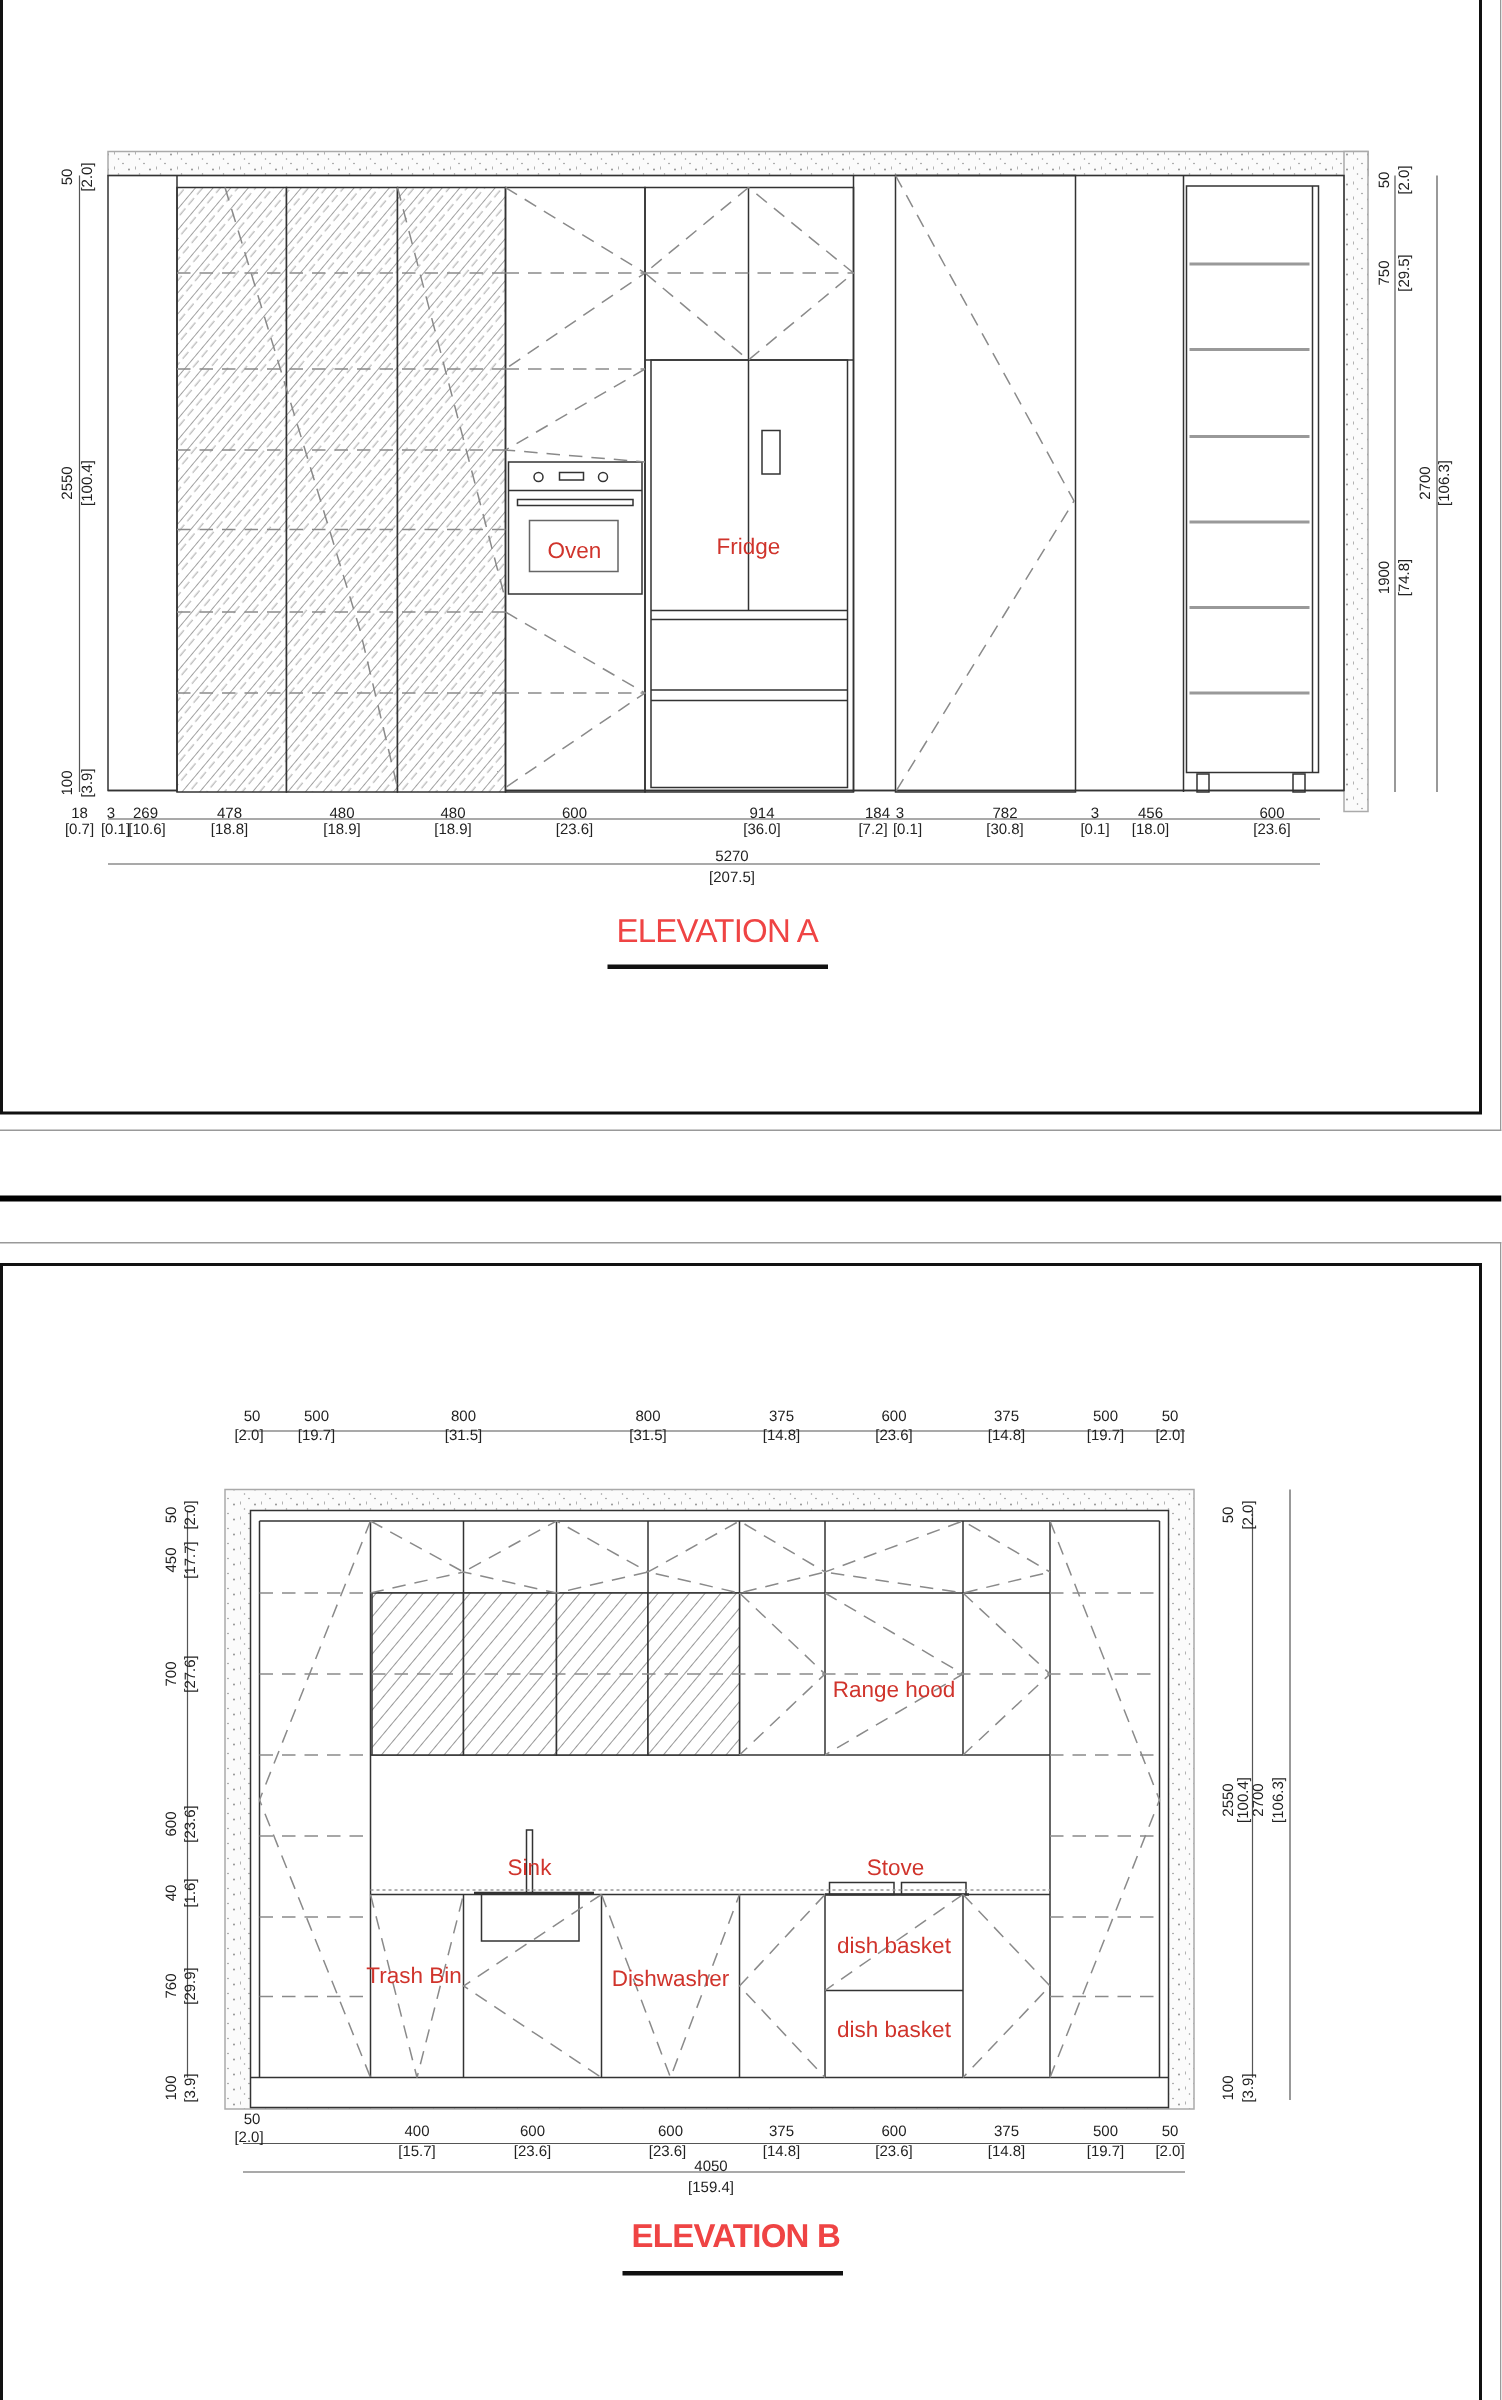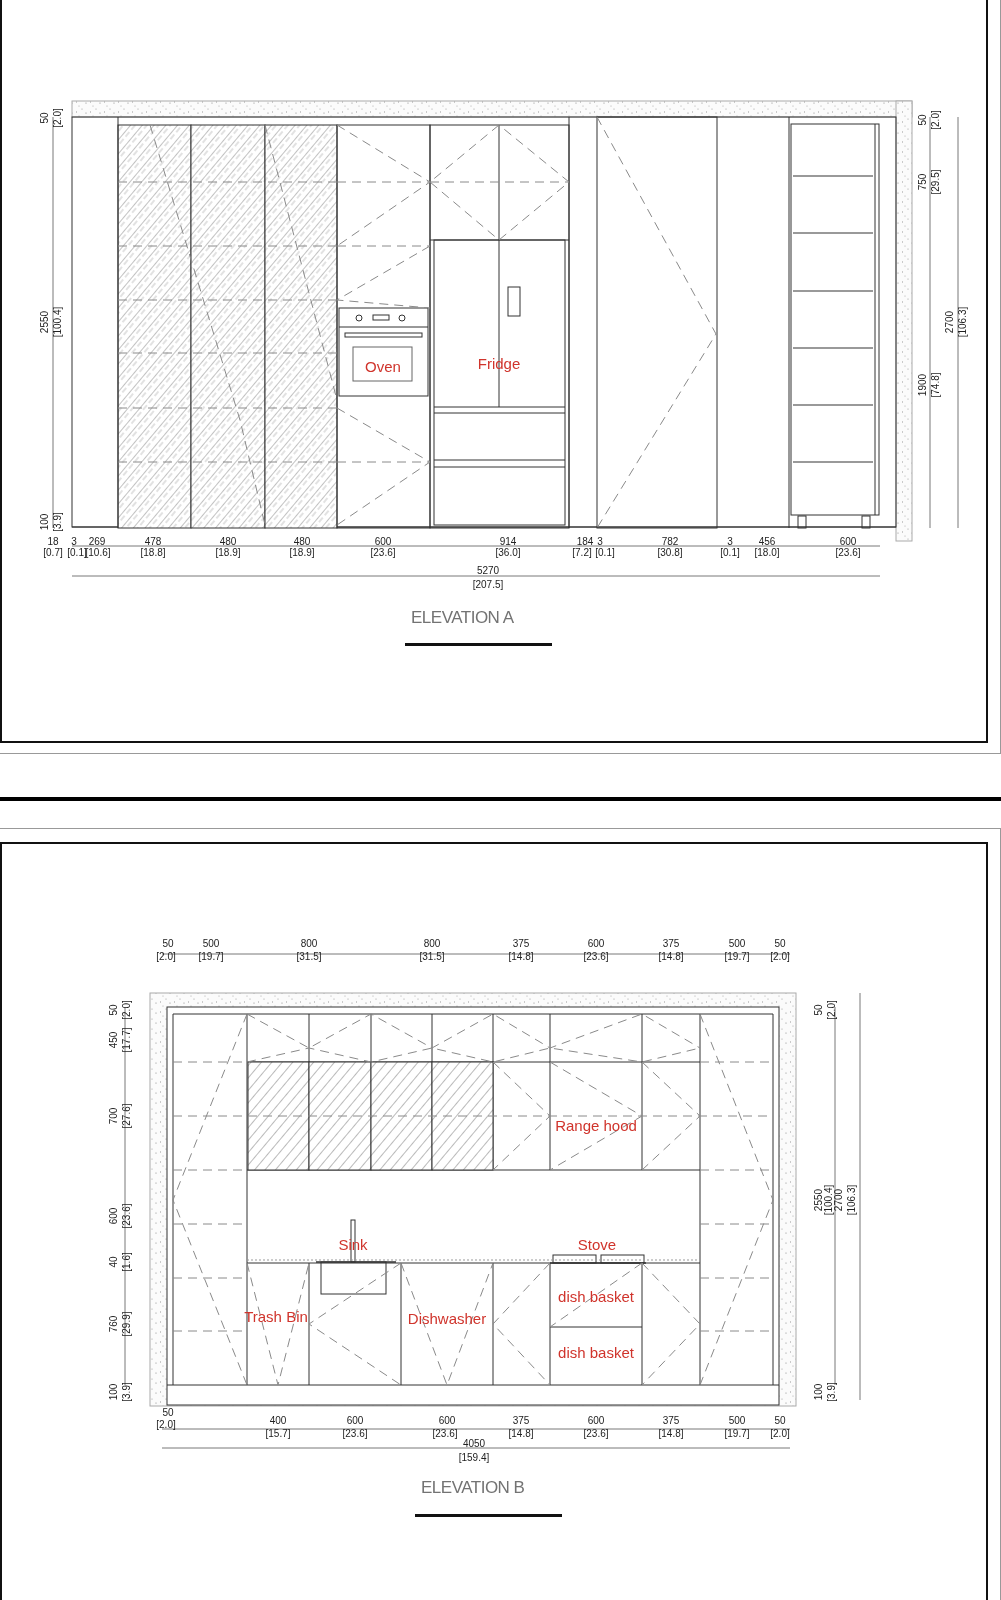--- a/index.html
+++ b/index.html
@@ -1,21 +1,21 @@
 <!DOCTYPE html>
 <html><head>
 <meta charset="utf-8">
 <style>
   html, body { margin:0; padding:0; background:#ffffff; }
   body { width:1001px; height:1600px; position:relative; overflow:hidden; font-family:"Liberation Sans", sans-serif; }
   .sheet { position:absolute; left:0; width:988px; border:2px solid #111; background:#fff; box-sizing:border-box; }
   .sheet-outer { position:absolute; left:0; width:1001px; border-right:1px solid #999; border-bottom:1px solid #999; box-sizing:border-box; }
   .separator { position:absolute; left:0; width:1001px; height:4px; background:#000; }
   svg text { font-family:"Liberation Sans", sans-serif; }
-  .title { position:absolute; font-size:17px; color:#737373; letter-spacing:-0.5px; }
+  .title { position:absolute; font-size:22px; color:#ef4444; letter-spacing:-0.5px; }
   .title-line { position:absolute; height:3px; background:#111; }
 </style>
 </head>
 <body>
 
 <div class="sheet-outer" style="top:0;height:754px;"></div>
 <div class="sheet" style="top:-2px;height:745px;"></div>
 
 <svg width="1001" height="760" style="position:absolute;left:0;top:0;">
   <defs>
@@ -340,14 +340,14 @@
     <text transform="translate(835,110) rotate(-90)">[2.0]</text>
     <text transform="translate(822,300) rotate(-90)">2550</text>
     <text transform="translate(832,300) rotate(-90)">[100.4]</text>
     <text transform="translate(842,300) rotate(-90)">2700</text>
     <text transform="translate(855,300) rotate(-90)">[106.3]</text>
     <text transform="translate(822,492) rotate(-90)">100</text>
     <text transform="translate(835,492) rotate(-90)">[3.9]</text>
   </g>
 </svg>
 
-<div class="title" style="left:421px;top:1478px;">ELEVATION B</div>
+<div class="title" style="left:421px;top:1478px;font-weight:bold;">ELEVATION B</div>
 <div class="title-line" style="left:415px;top:1514px;width:147px;"></div>
 
 </body></html>

